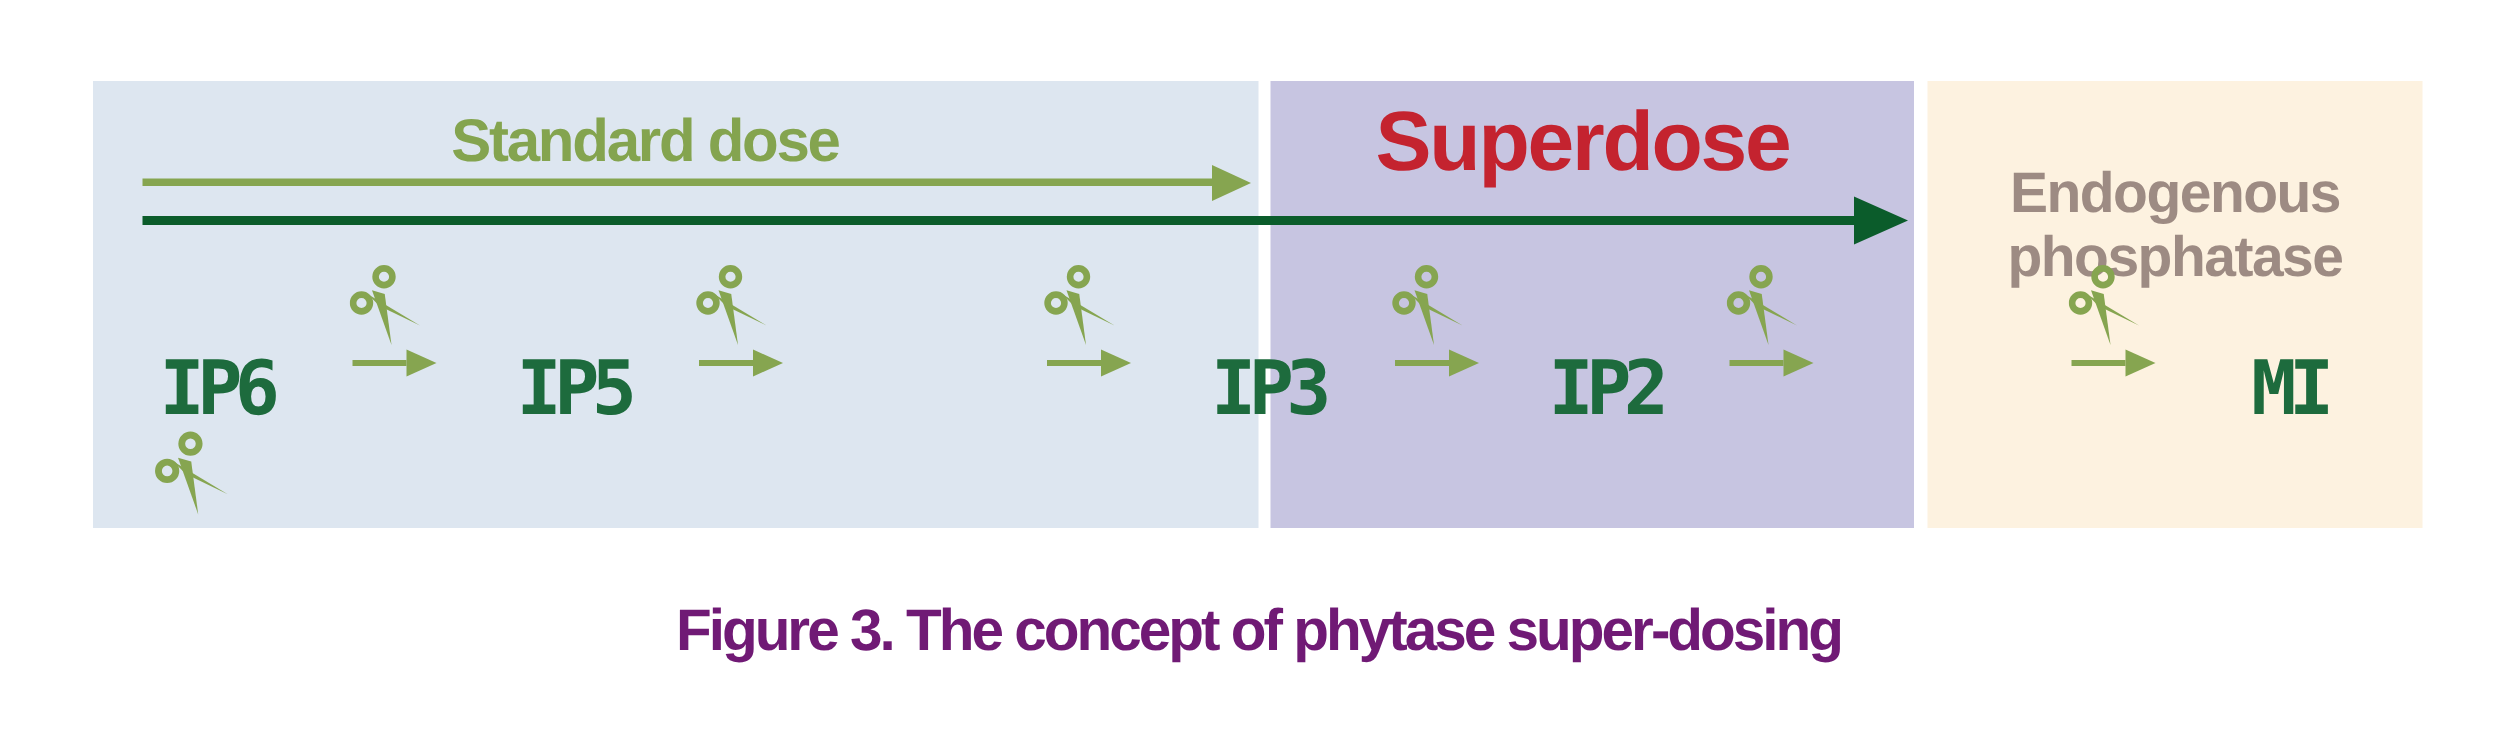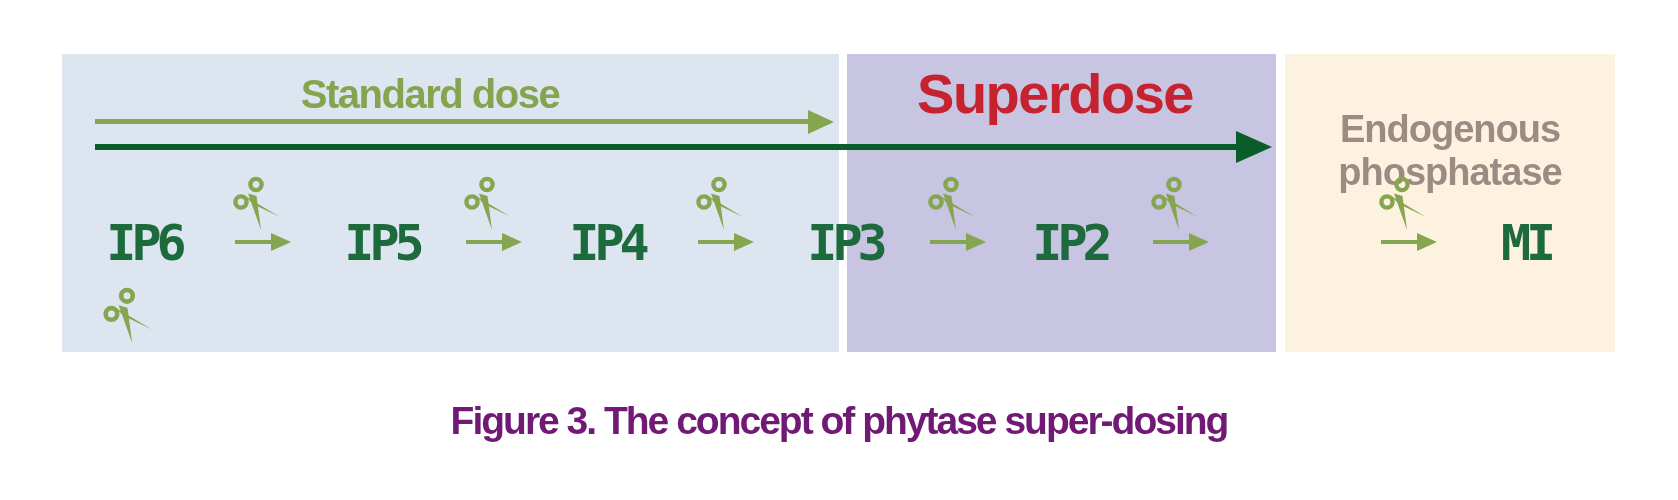--- a/index.html
+++ b/index.html
@@ -31,21 +31,21 @@
   .std-shaft{position:absolute;left:95px;top:119px;width:713px;height:5px;background:var(--olive);}
   .std-head{position:absolute;left:808px;top:110px;width:0;height:0;
             border-top:12px solid transparent;border-bottom:12px solid transparent;
             border-left:26px solid var(--olive);}
   .dark-shaft{position:absolute;left:95px;top:144px;width:1141px;height:6px;background:var(--dark-green);}
   .dark-head{position:absolute;left:1236px;top:131px;width:0;height:0;
              border-top:16px solid transparent;border-bottom:16px solid transparent;
              border-left:36px solid var(--dark-green);}
   
   .compound{
-    position:absolute;top:218px;transform:translateX(-50%);
+    position:absolute;top:234px;transform:translateX(-50%);
     font-family:"DejaVu Sans Mono",monospace;font-weight:bold;
     font-size:50px;line-height:50px;letter-spacing:-5px;
     color:var(--compound-green);white-space:nowrap;
   }
   .c0{left:144px}.c1{left:382px}.c2{left:607px}.c3{left:845px}
   .c4{left:1070px}.c5{left:1292px}.c6{left:1526px}
   
   .step{position:absolute;top:176px;width:64px;height:80px;transform:translateX(-50%);}
   .s0{left:263px}.s1{left:494px}.s2{left:726px}.s3{left:958px}.s4{left:1181px}.s5{left:1409px}
   .step .scissors{position:absolute;left:2px;top:0;width:48px;height:56px;}
@@ -74,21 +74,20 @@
   <div class="zlabel superdose-label" style="color: rgb(196, 35, 47);">Superdose</div>
   <div class="zlabel endo-label" style="color: rgb(157, 139, 131);">Endogenous phosphatase</div>
 
   <div class="std-shaft"></div>
   <div class="std-head"></div>
   <div class="dark-shaft"></div>
   <div class="dark-head"></div>
 
   <div class="compound c0">IP6</div>
   <div class="compound c1">IP5</div>
-  <div class="compound c2">IP4</div>
   <div class="compound c3">IP3</div>
   <div class="compound c4">IP2</div>
   <div class="compound c6">MI</div>
 
   <div class="step s0">
     <svg class="scissors" viewBox="0 0 48 56">
       <circle cx="8" cy="26" r="5.6" fill="none" stroke="#86a550" stroke-width="4.4"></circle>
       <circle cx="23" cy="8.5" r="5.6" fill="none" stroke="#86a550" stroke-width="4.4"></circle>
       <polygon points="12,20 20,28 47,41" fill="#86a550"></polygon>
       <polygon points="15,17.5 23.5,20 28,54" fill="#86a550"></polygon>

